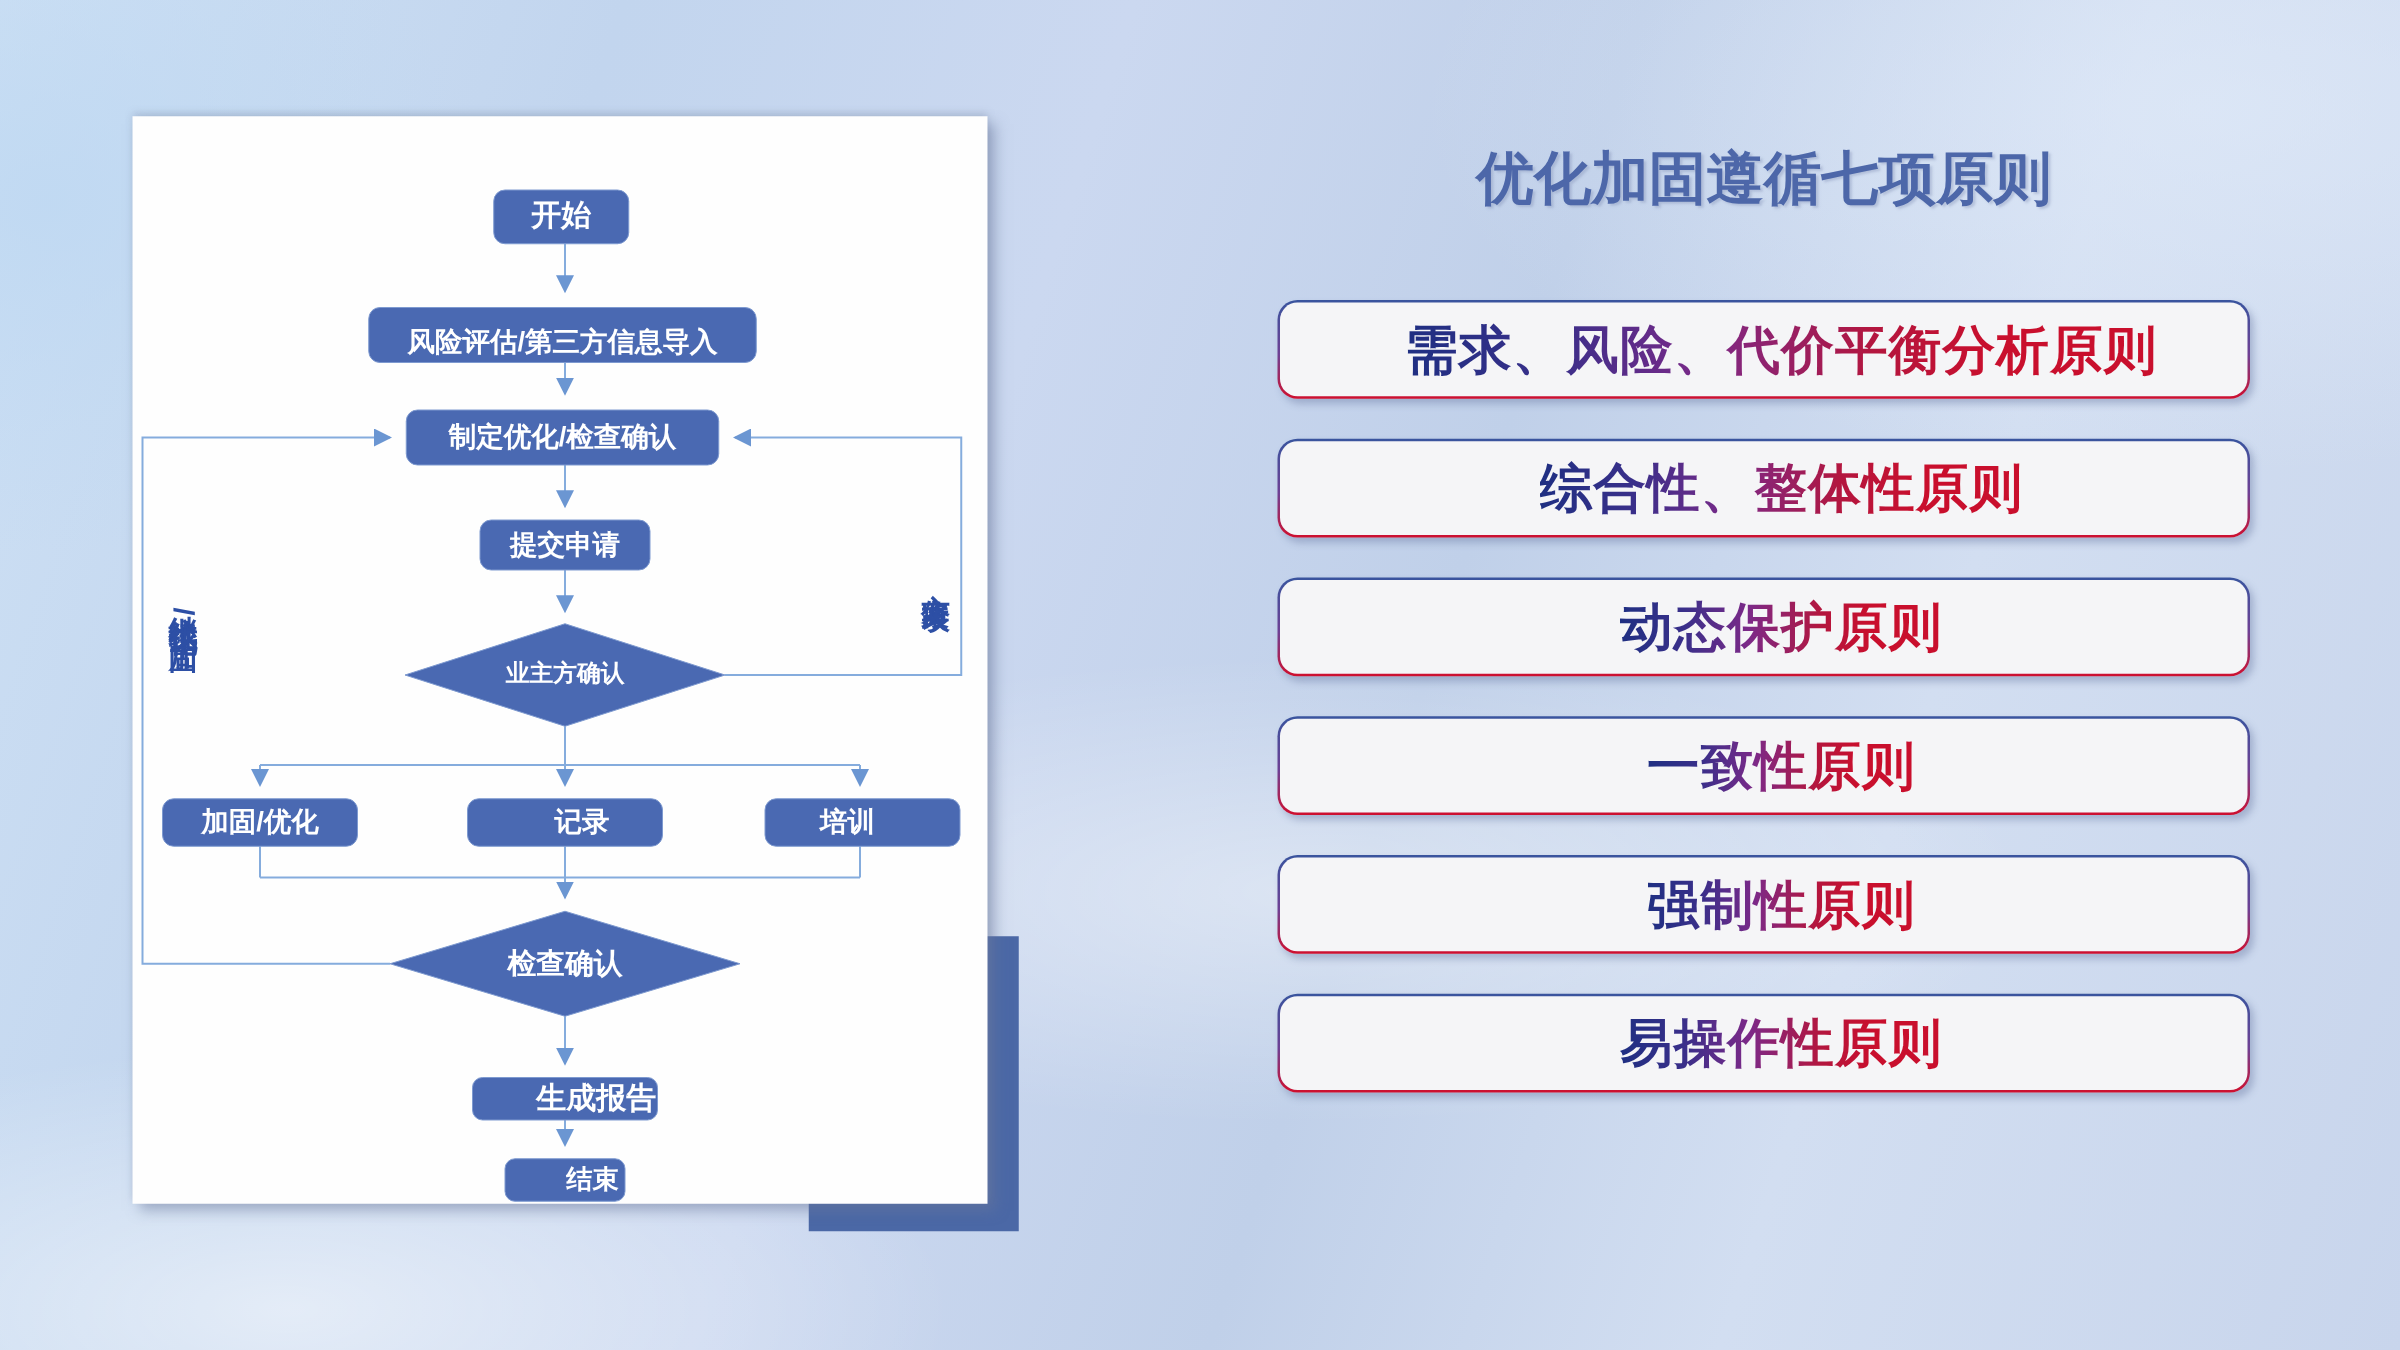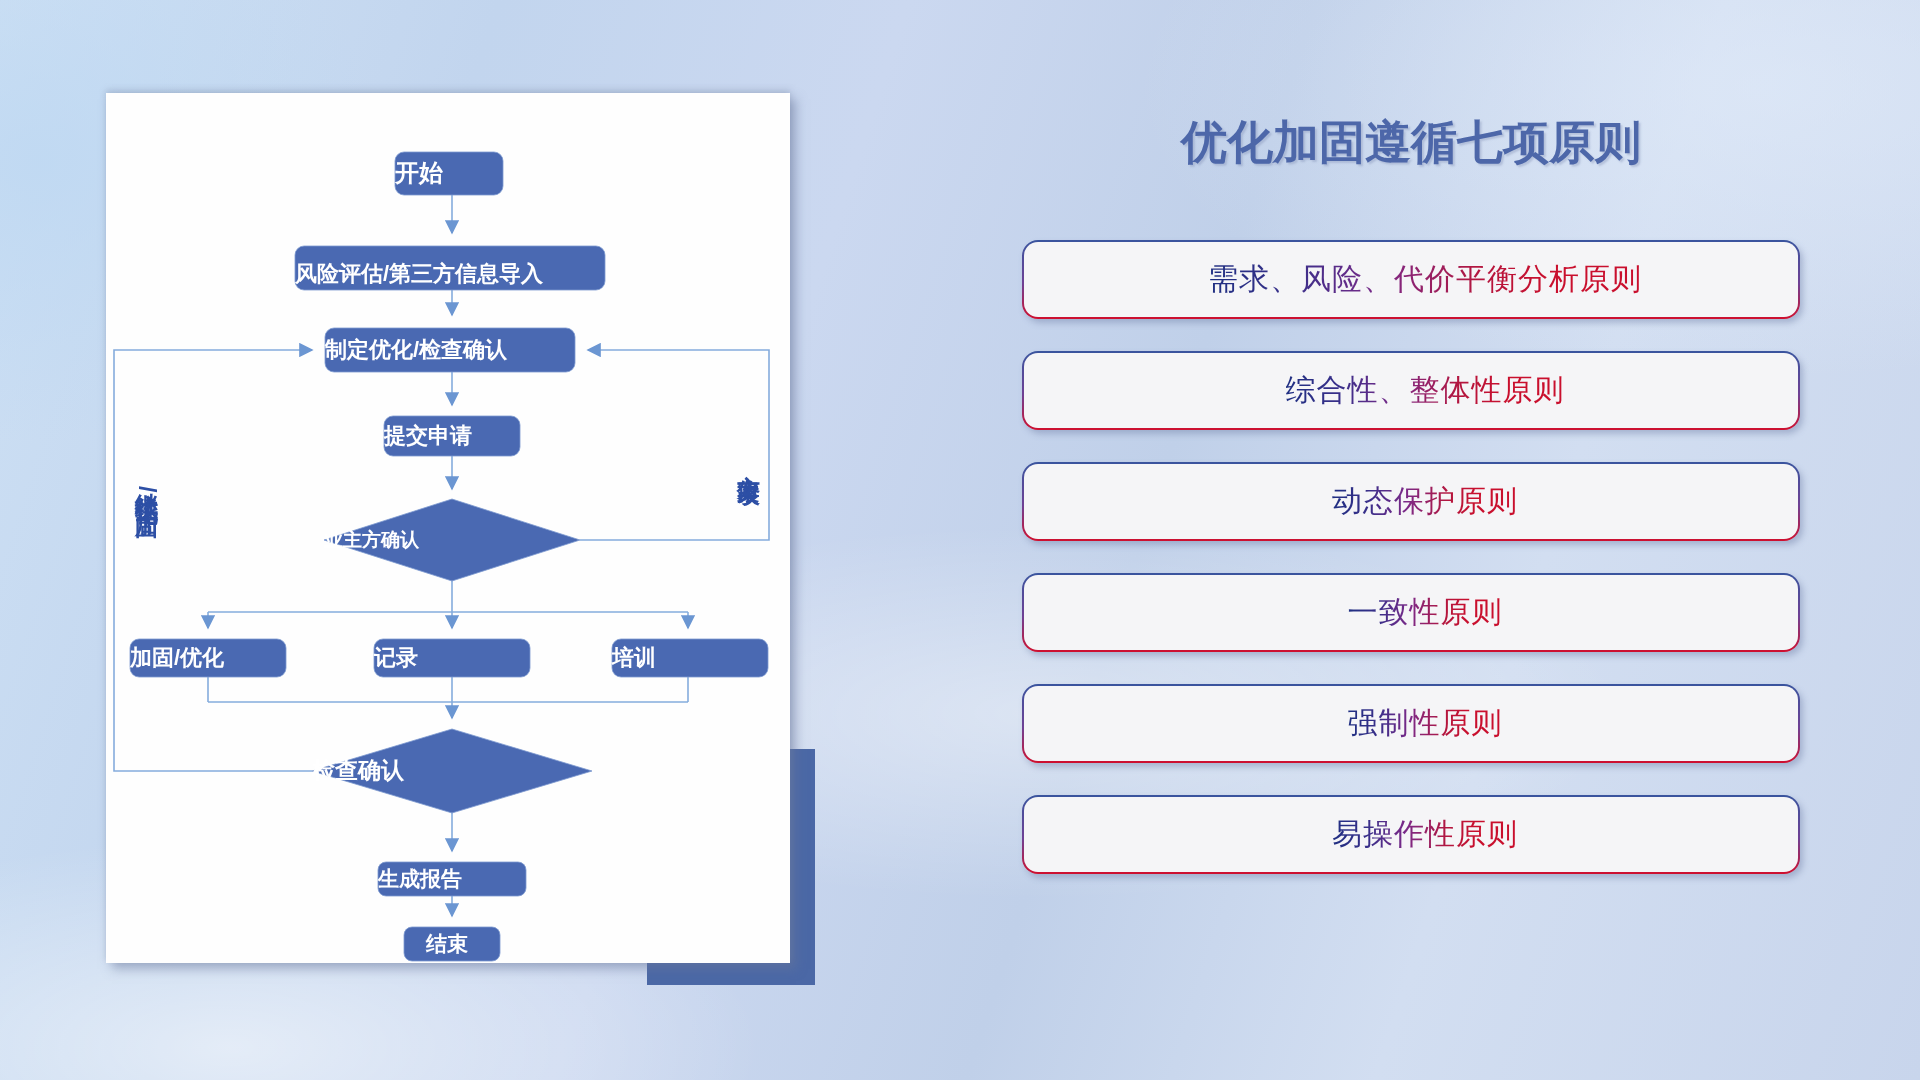--- a/index.html
+++ b/index.html
@@ -22,21 +22,21 @@
     position:absolute;left:647px;top:749px;width:168px;height:236px;
     background:#4b68a6;z-index:1;
   }
   .card{
     position:absolute;left:106px;top:93px;width:684px;height:870px;
     background:#fefefe;z-index:2;
     box-shadow:6px 6px 10px rgba(105,120,155,0.5), 0 -3px 6px rgba(125,140,170,0.35);
   }
   .flow-svg{position:absolute;left:0;top:0;width:684px;height:870px;}
   .fn{
-    position:absolute;display:flex;align-items:center;
+    position:absolute;display:flex;align-items:center;justify-content:center;
     color:#ffffff;font-weight:bold;text-align:center;line-height:1.1;
     white-space:nowrap;z-index:3;
   }
   .vlabel{
     position:absolute;writing-mode:vertical-rl;letter-spacing:3px;
     color:#2d4fa5;font-weight:bold;font-size:23px;z-index:3;
     text-align:center;
   }
 
   
@@ -50,21 +50,21 @@
   .pbox{
     border-radius:16px;padding:2px;margin-bottom:32px;height:75px;
     background:linear-gradient(180deg,#39549e 0%,#6e4094 55%,#cf0f2e 100%);
     box-shadow:3px 4px 6px rgba(112,128,168,0.45);
   }
   .pbox-in{
     height:75px;border-radius:14px;background:#f5f5f7;
     display:flex;align-items:center;justify-content:center;
   }
   .ptext{
-    display:inline-block;font-size:30px;font-weight:400;letter-spacing:1px;
+    display:inline-block;font-size:42px;font-weight:700;letter-spacing:1px;
     color:#b5173f;white-space:nowrap;margin-left:28px;
   }
   @supports ((-webkit-background-clip: text) or (background-clip: text)){
     .ptext{
       background:linear-gradient(90deg,#1f2f82 0%,#3a2f8a 20%,#7c2988 40%,#b3163f 62%,#c90f2d 78%,#c90f2d 100%);
       -webkit-background-clip:text;background-clip:text;color:transparent;
     }
   }
 </style>
 </head>
@@ -136,21 +136,21 @@
     </div>
     <div class="fn" style="left:268px;top:546px;width:183px;height:38px;font-size:22px;">
       <span>记录</span>
     </div>
     <div class="fn" style="left:506px;top:546px;width:132px;height:38px;font-size:22px;">
       <span>培训</span>
     </div>
     <div class="fn" style="left:206px;top:636px;width:280px;height:84px;font-size:23px;">
       <span>检查确认</span>
     </div>
-    <div class="fn" style="left:272px;top:769px;width:148px;height:34px;font-size:21px;">
+    <div class="fn" style="left:272px;top:769px;width:148px;height:34px;font-size:24px;padding-left:25px;">
       <span>生成报告</span>
     </div>
     <div class="fn" style="left:298px;top:834px;width:96px;height:34px;font-size:21px;padding-left:22px;">
       <span>结束</span>
     </div>
 
     <div class="vlabel" style="left:26px;top:305px;height:180px;">继续优化/加固</div>
     <div class="vlabel" style="left:628px;top:304px;height:130px;">方案修改</div>
   </div>
 

